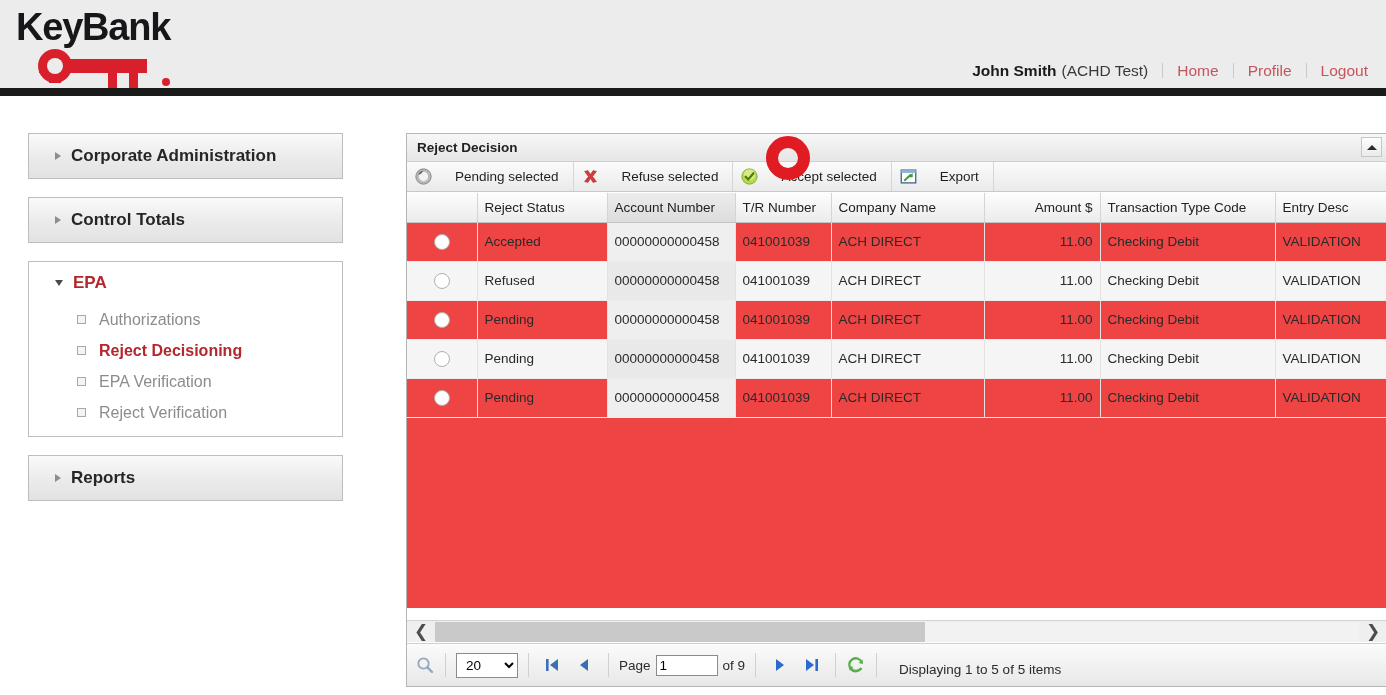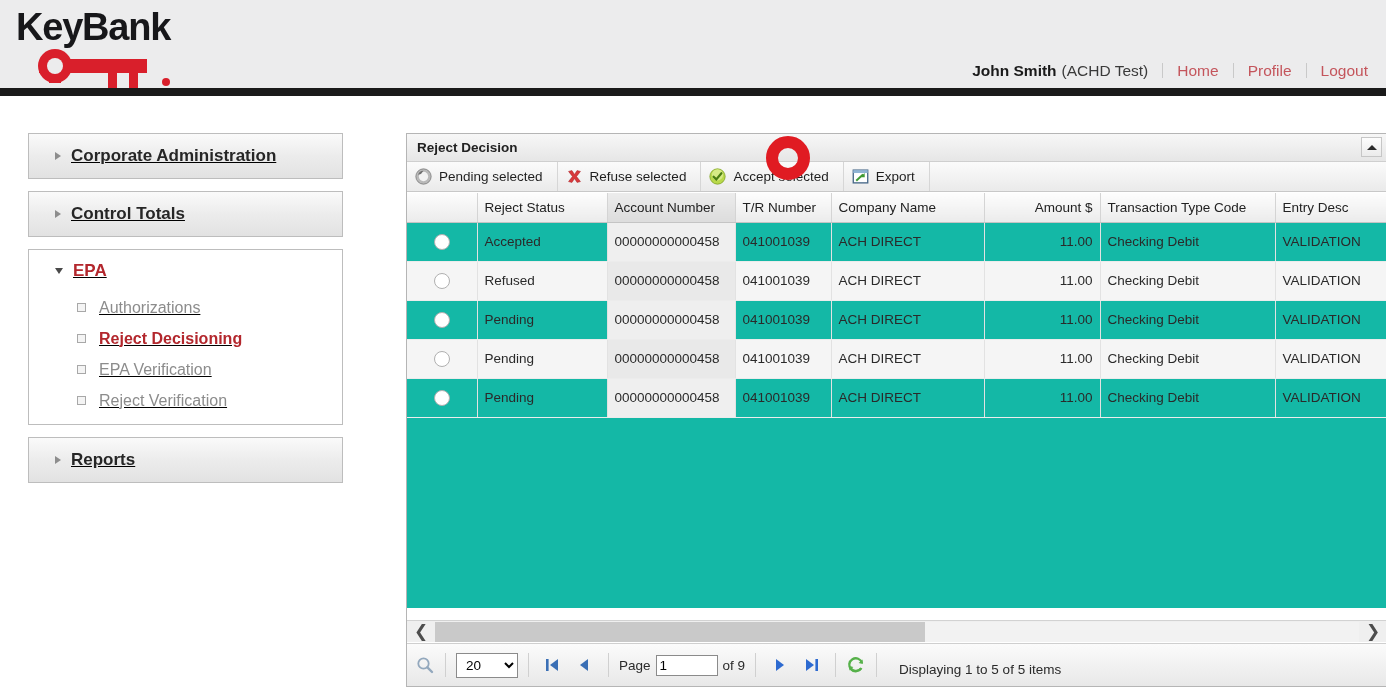--- a/index.html
+++ b/index.html
@@ -67,22 +67,21 @@
 
   
   .sidebar {
     position: absolute;
     left: 28px; top: 37px;
     width: 315px;
   }
   .nav-group {
     border: 1px solid #bdbdbd;
     background: linear-gradient(to bottom, #fafafa 0%, #ececec 50%, #e2e2e2 100%);
-    margin-bottom: 12px;
-    text-decoration: underline;
+    margin-bottom: 18px;
   }
   .nav-group.open {
     background: #ffffff;
     padding-bottom: 8px;
   }
   .nav-head {
     height: 44px;
     display: flex;
     align-items: center;
     padding-left: 26px;
@@ -174,37 +173,37 @@
   .toolbar {
     height: 30px;
     background: linear-gradient(to bottom,#fbfbfb,#eaeaea);
     border-bottom: 1px solid #c8c8c8;
     display: flex;
     align-items: stretch;
   }
   .tb-btn {
     display: flex;
     align-items: center;
-    gap: 7px;
+    gap: 23px;
     padding: 0 14px 0 8px;
     font-size: 13.5px;
     color: #1f1f1f;
     border-right: 1px solid #d6d6d6;
     cursor: pointer;
     white-space: nowrap;
   }
   .tb-ico { width: 17px; height: 17px; flex: none; display:block; }
 
   
   .grid-body {
     position: absolute;
     top: 59px; left: 0; right: 0;
     bottom: 78px;
     overflow: hidden;
-    background: #14b8a6;
+    background: #ef4444;
   }
   table.grid {
     border-collapse: collapse;
     width: 1050px;
     table-layout: fixed;
     font-size: 13.5px;
   }
   table.grid th {
     height: 29px;
     background: linear-gradient(to bottom,#fdfdfd,#ebebeb);

